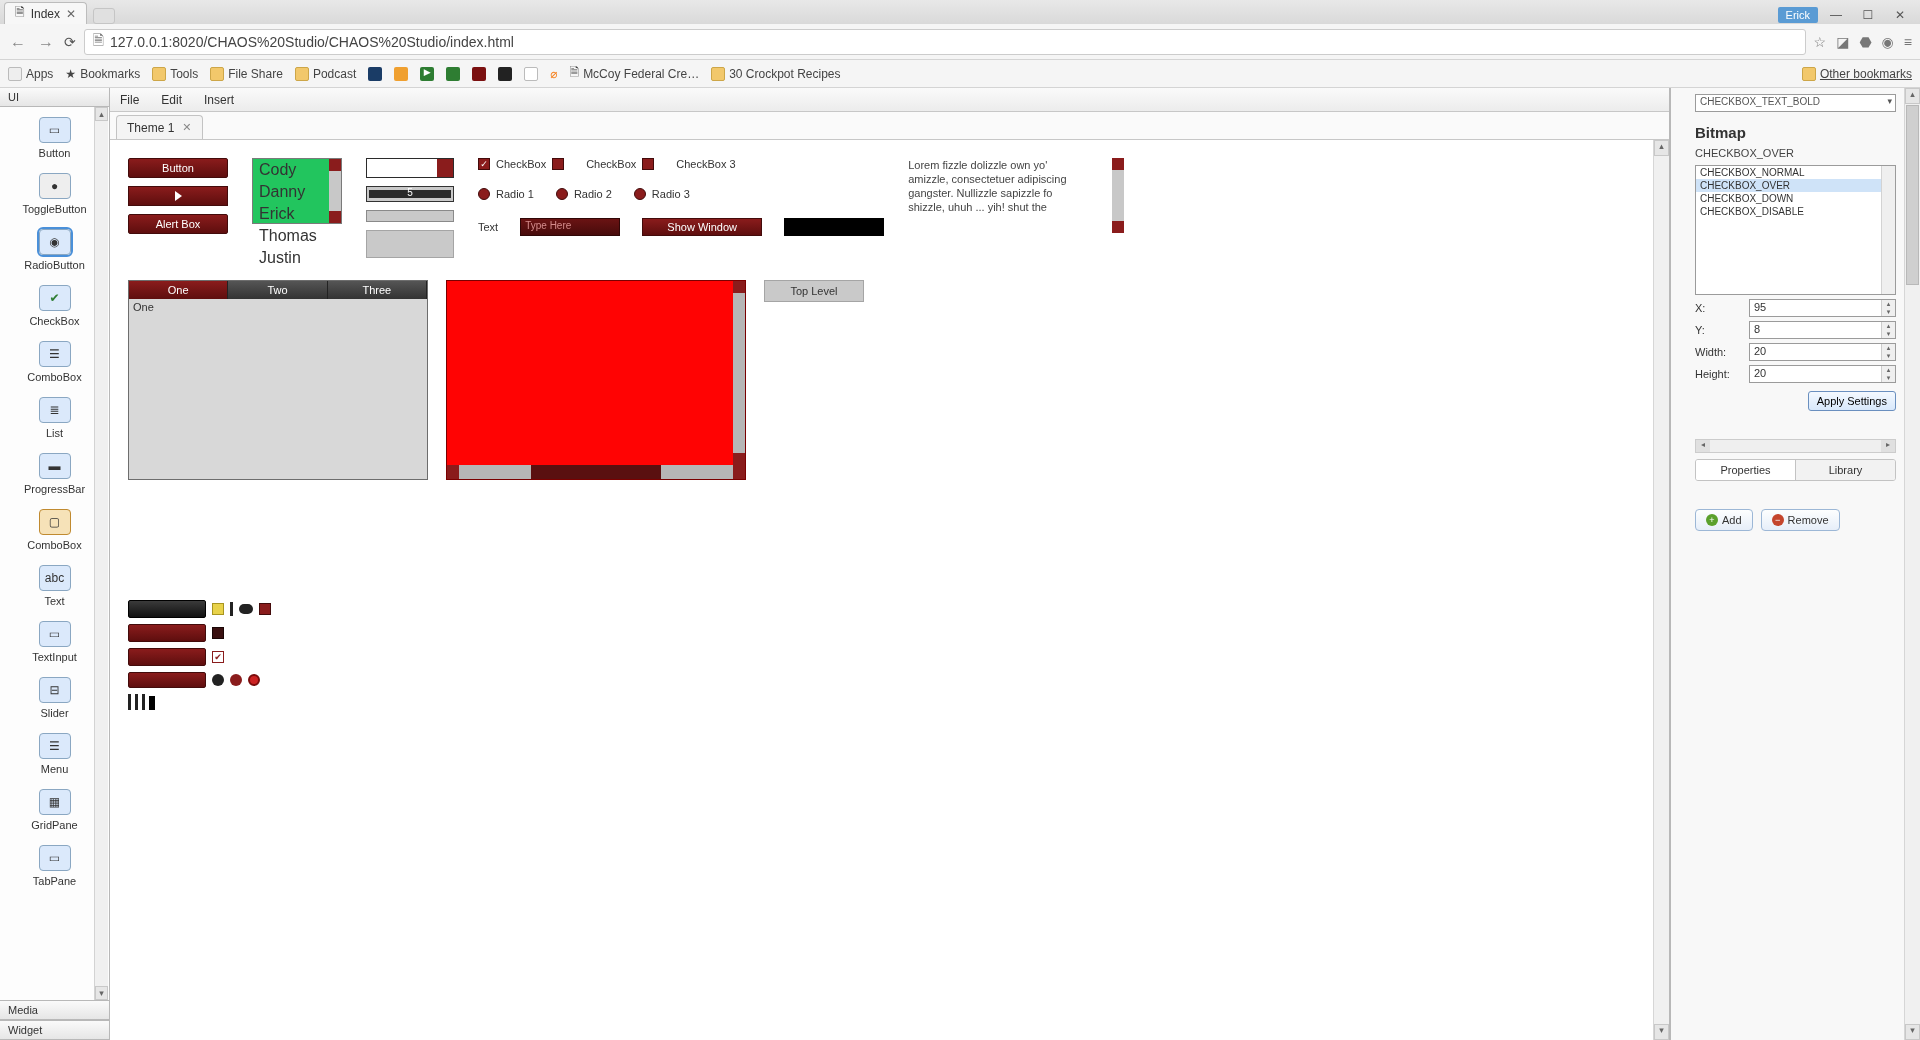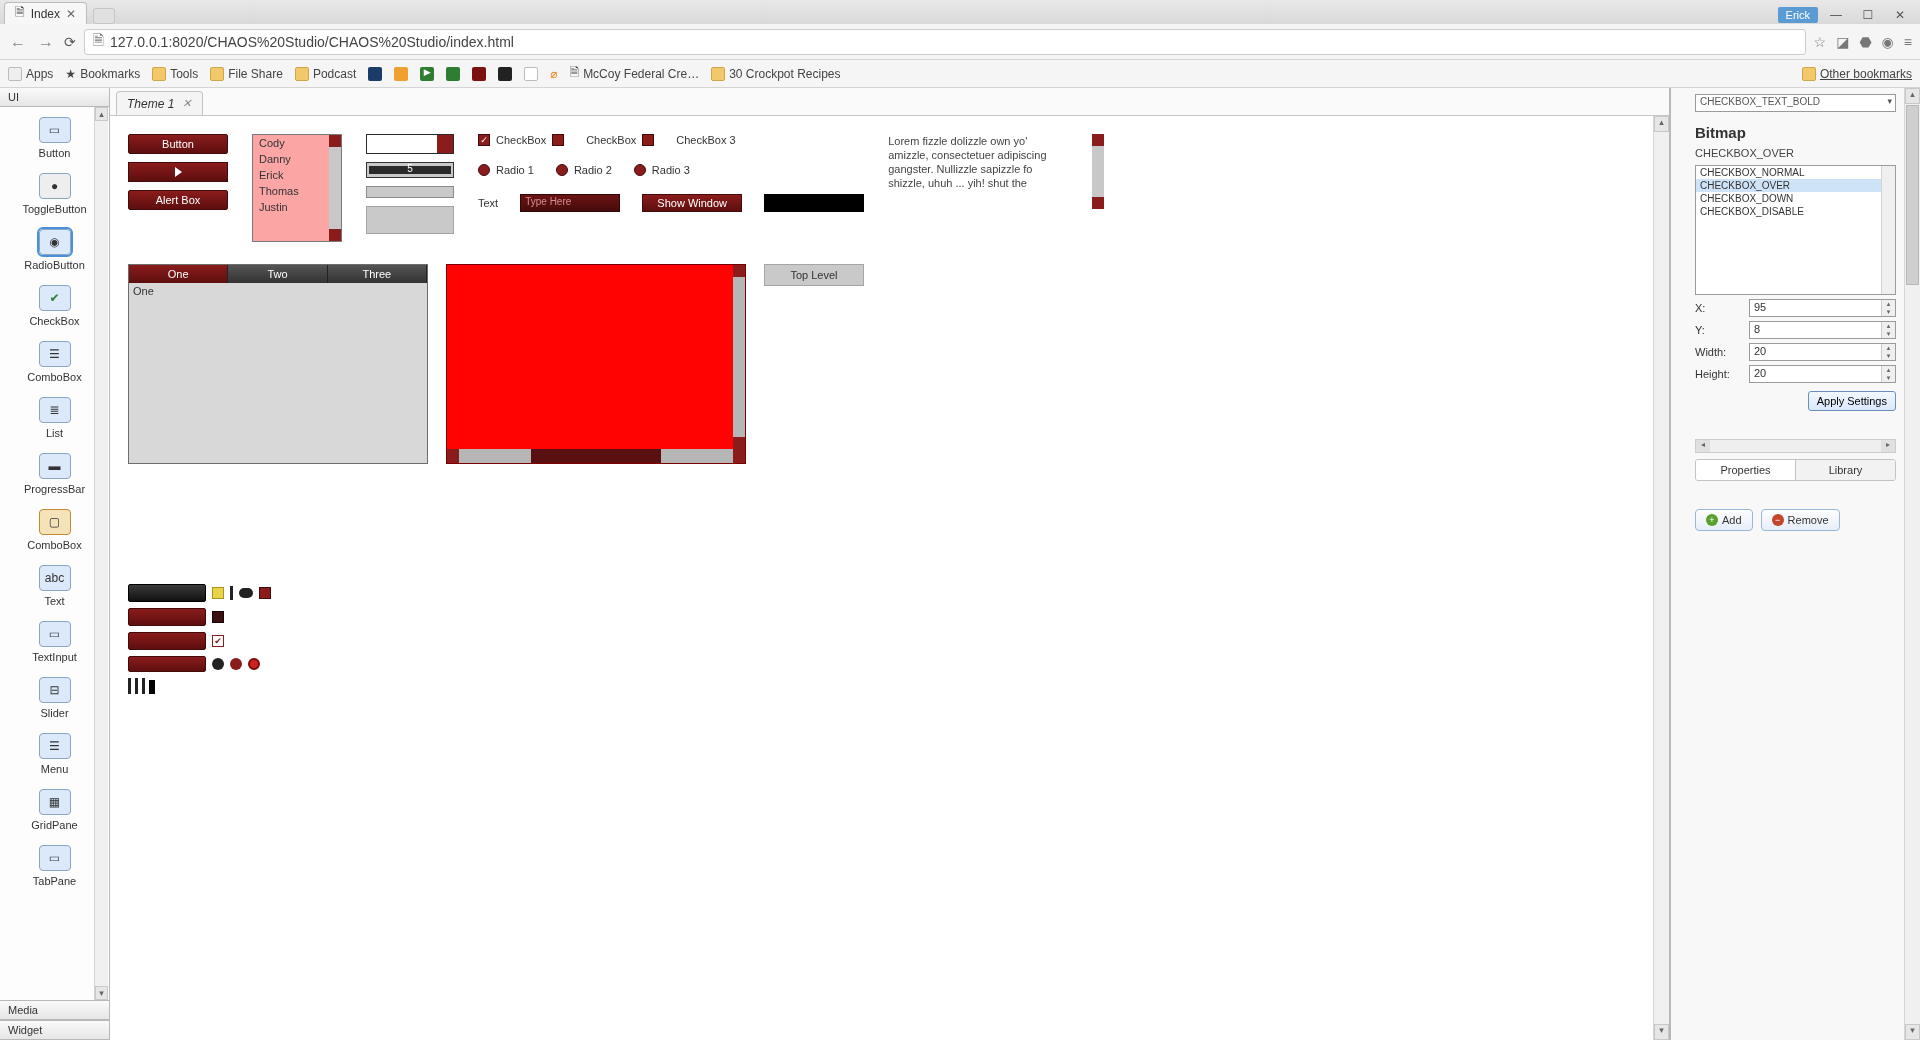--- a/index.html
+++ b/index.html
@@ -42,52 +42,52 @@
   .pal-item.sel .ico { outline:2px solid #4a90d9; }
   .pal-scrollbar { position:absolute; right:1px; top:0; bottom:0; width:14px; background:#f0f0f0; border-left:1px solid #d3d3d3; }
   .pal-scrollbar .btn { height:14px; background:#e6e6e6; border:1px solid #c8c8c8; font-size:9px; text-align:center; line-height:12px; color:#666;}
   .pal-foot { }
   .pal-foot .pal-header { border-top:1px solid #b8b8b8; }
 
   
   .center { flex:1; display:flex; flex-direction:column; border-right:1px solid #b8b8b8; }
   .menubar { height:24px; background:linear-gradient(#fafafa,#ececec); border-bottom:1px solid #c7c7c7; display:flex; align-items:center; padding:0 10px; gap:22px; font-size:12px; }
   .tabstrip { height:28px; border-bottom:1px solid #c7c7c7; display:flex; align-items:flex-end; padding-left:6px; background:#fafafa; }
-  .doc-tab { height:24px; background:#f4f4f4; border:1px solid #c3c3c3; border-bottom:none; border-radius:4px 4px 0 0; padding:4px 10px; display:flex; align-items:center; gap:8px; font-size:12px;font-style:italic; }
+  .doc-tab { height:24px; background:#f4f4f4; border:1px solid #c3c3c3; border-bottom:none; border-radius:4px 4px 0 0; padding:4px 10px; display:flex; align-items:center; gap:8px; font-size:12px; }
   .doc-tab .x { color:#888; font-size:11px; }
   .canvas-wrap { position:relative; flex:1; background:#fff; }
   .canvas-scroll { position:absolute; right:0; top:0; bottom:0; width:16px; background:#f0f0f0; border-left:1px solid #d6d6d6; }
   .canvas-scroll .btn { height:16px; background:#e6e6e6; border:1px solid #c8c8c8; font-size:9px; text-align:center; color:#666;}
   .canvas { position:absolute; left:0; right:16px; top:0; bottom:0; padding:18px 18px; }
 
   
   .row { display:flex; align-items:flex-start; gap:24px; margin-bottom:14px; }
   .col { display:flex; flex-direction:column; gap:8px; }
   .red-btn { width:100px; height:20px; background:linear-gradient(#8a1c1c,#5e0e0e); border:1px solid #430b0b; color:#fff; font-size:11px; text-align:center; line-height:18px; border-radius:2px; }
   .play-btn { width:100px; height:20px; background:linear-gradient(#8a1c1c,#5e0e0e); border:1px solid #430b0b; display:flex; align-items:center; justify-content:center; }
   .play-btn::after { content:""; border-left:7px solid #fff; border-top:5px solid transparent; border-bottom:5px solid transparent; }
-  .listbox { width:90px; height:108px; border:1px solid #7a7a7a; background:#fca5a5; font-size:11px; position:relative; }
+  .listbox { width:90px; height:66px; border:1px solid #7a7a7a; background:#22c55e; font-size:16px; position:relative; }
   .listbox .opt { padding:2px 6px; }
   .lb-scroll { position:absolute; right:0; top:0; bottom:0; width:12px; background:#c8c8c8; }
   .lb-scroll .b { height:12px; background:#8a1c1c; }
   .combo { width:88px; height:20px; border:1px solid #2b2b2b; background:#fff; position:relative; }
   .combo .arrow { position:absolute; right:0; top:0; bottom:0; width:16px; background:#8a1c1c; }
   .slider { width:88px; height:16px; border:1px solid #333; background:#c9c9c9; position:relative; }
   .slider .track { position:absolute; top:3px; bottom:3px; left:2px; right:2px; background:#2a2a2a; }
   .slider .val { position:absolute; width:100%; text-align:center; top:0; font-size:10px; color:#fff; }
   .progress { width:88px; height:12px; background:#c9c9c9; border:1px solid #8a8a8a; }
   .placeholder { width:88px; height:28px; background:#c9c9c9; border:1px solid #a5a5a5; }
   .chk { display:flex; align-items:center; gap:6px; font-size:11px; }
   .chk .box { width:12px; height:12px; background:#8a1c1c; border:1px solid #430b0b; display:flex; align-items:center; justify-content:center; }
   .chk .box.checked::after { content:"✓"; color:#fff; font-size:9px; }
   .radio { display:flex; align-items:center; gap:6px; font-size:11px;justify-content:center; }
   .radio .dot { width:12px; height:12px; border-radius:50%; background:#8a1c1c; border:1px solid #430b0b; }
   .label { font-size:11px; }
   .textin { width:100px; height:18px; background:linear-gradient(#6a1313,#470b0b); border:1px solid #300707; color:#d48c8c; font-size:10px; padding:1px 4px; }
-  .showwin { width:100px; height:18px; background:linear-gradient(#8a1c1c,#5e0e0e); border:1px solid #430b0b; color:#fff; font-size:11px; text-align:center; line-height:16px; }
+  .showwin { width:120px; height:18px; background:linear-gradient(#8a1c1c,#5e0e0e); border:1px solid #430b0b; color:#fff; font-size:11px; text-align:center; line-height:16px; }
   .blackbox { width:100px; height:18px; background:#000; border:1px solid #000; }
   .para { width:180px; font-size:11px; line-height:14px; color:#444; }
   .mini-scroll { width:12px; height:75px; background:#c8c8c8; display:flex; flex-direction:column; justify-content:space-between; }
   .mini-scroll .b { height:12px; background:#8a1c1c; }
 
   .lower-row { display:flex; gap:18px; margin-top:22px; }
   .tabpane { width:300px; height:200px; border:1px solid #6d6d6d; background:#d8d8d8; position:relative; }
   .tabpane .tabs-h { display:flex; height:18px; }
   .tabpane .tabs-h .t { flex:1; text-align:center; font-size:11px; color:#fff; background:linear-gradient(#555,#333); border-right:1px solid #222; line-height:18px;}
   .tabpane .tabs-h .t.on { background:linear-gradient(#8a1c1c,#5e0e0e); }
@@ -316,20 +316,25 @@
         <div class="btn" style="position:absolute;bottom:0;left:0;right:0">▾</div>
       </div>
     </div>
     <div class="pal-foot">
       <div class="pal-header">Media</div>
       <div class="pal-header">Widget</div>
     </div>
   </div>
 
   <div class="center">
+    <div class="menubar">
+      <span>File</span>
+      <span>Edit</span>
+      <span>Insert</span>
+    </div>
     <div class="tabstrip">
       <div class="doc-tab">
         <span>Theme 1</span>
         <span class="x">✕</span>
       </div>
     </div>
     <div class="canvas-wrap">
       <div class="canvas">
 
         <div class="row">

